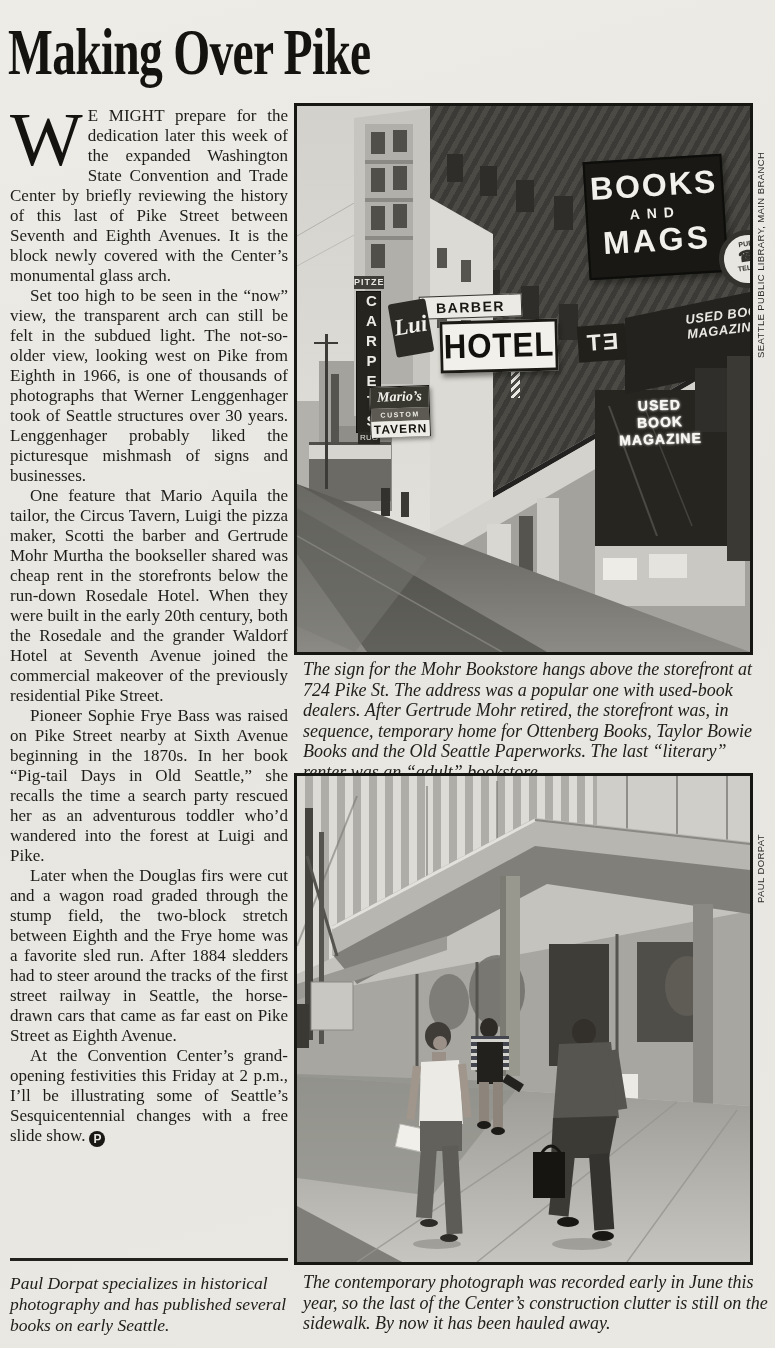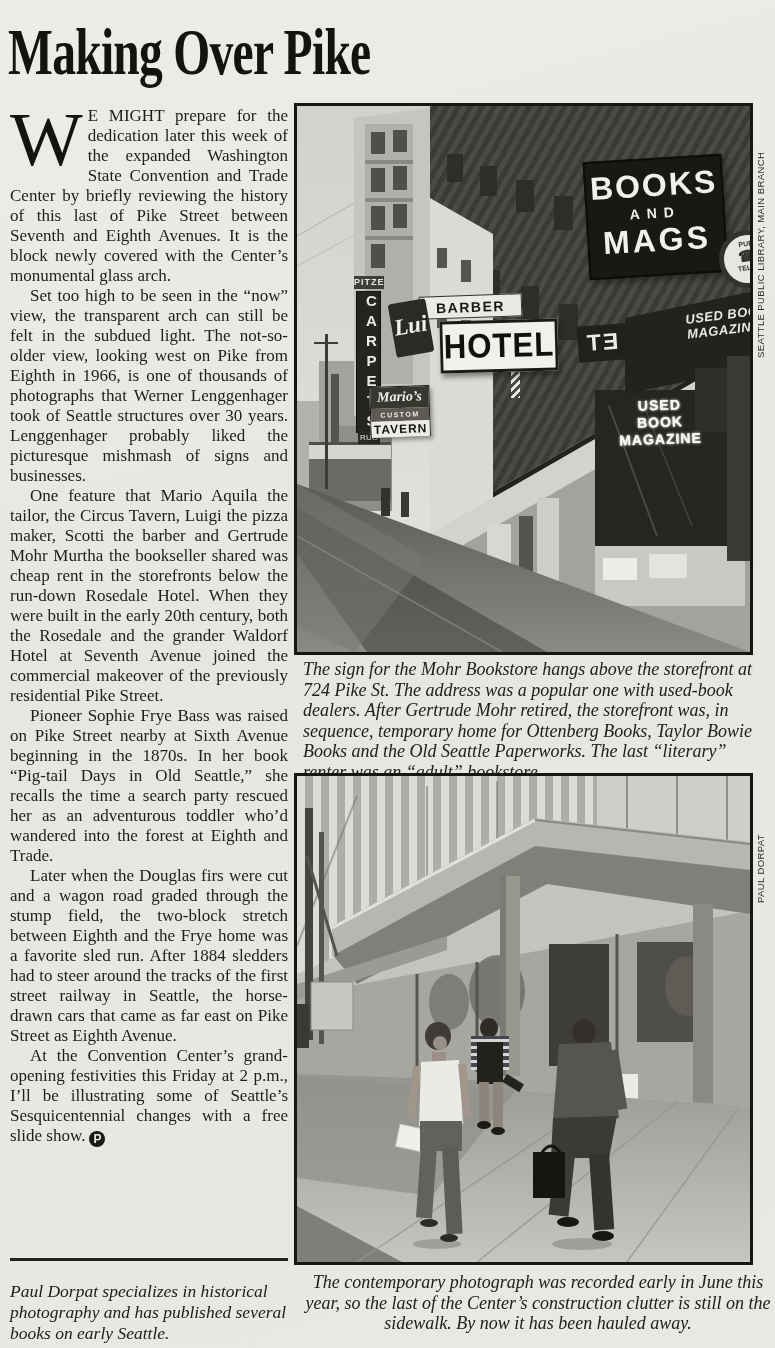--- a/index.html
+++ b/index.html
@@ -30,21 +30,21 @@
     color:#14130f;font-weight:400;
   }
   .endmark{
     display:inline-block;width:16px;height:16px;border-radius:50%;
     background:#191815;color:#e9e7e2;text-align:center;line-height:16px;
     font-family:"Liberation Sans",sans-serif;font-size:12px;font-weight:700;
     vertical-align:-2px;margin-left:4px;text-indent:0;
   }
   .footnote{
     position:absolute;left:10px;top:1258px;width:278px;
-    border-top:3px solid #23221e;padding-top:20px;
+    border-top:3px solid #23221e;padding-top:12px;
   }
   .footnote-text{
     margin:0;font-style:italic;font-size:17.5px;line-height:21px;color:#21201c;
   }
 
   
   .photo{
     position:absolute;margin:0;border:3px solid #161613;overflow:hidden;
     background:#cfcec9;
   }
@@ -58,21 +58,21 @@
     letter-spacing:.4px;white-space:nowrap;text-align:left;
   }
   .credit-historic{left:755px;top:108px;height:250px;}
   .credit-contemporary{left:755px;top:778px;height:125px;}
 
   .caption{
     position:absolute;margin:0;font-style:italic;font-size:18px;
     line-height:20.5px;color:#21201c;
   }
   .caption-historic{left:303px;top:659px;width:458px;}
-  .caption-contemporary{left:303px;top:1272px;width:470px;text-align:center;}
+  .caption-contemporary{left:303px;top:1272px;width:470px;}
 
   
   .sign{position:absolute;box-sizing:border-box;font-family:"Liberation Sans",sans-serif;}
   .books-sign{
     left:289px;top:52px;width:139px;height:118px;background:#191814;
     border:2px solid #0d0d0b;transform:rotate(-3.5deg);color:#f1f0ea;
     text-align:center;font-weight:700;box-shadow:3px 4px 6px rgba(20,20,16,.5);
   }
   .books-l1{font-size:32px;letter-spacing:2px;margin-top:7px;}
   .books-l2{font-size:14px;letter-spacing:7px;margin:1px 0;}
@@ -152,21 +152,21 @@
 <body>
 
 <div class="page">
 
   <h1 class="headline">Making Over Pike</h1>
 
   <div class="column">
     <p class="para first"><span class="dropcap">W</span><span>E MIGHT prepare for the dedication later this week of the expanded Washington State Convention and Trade Center by briefly reviewing the history of this last of Pike Street between Seventh and Eighth Avenues. It is the block newly covered with the Center’s monumental glass arch.</span></p>
     <p class="para"><span>Set too high to be seen in the “now” view, the transparent arch can still be felt in the subdued light. The not-so-older view, looking west on Pike from Eighth in 1966, is one of thousands of photographs that Werner Lenggenhager took of Seattle structures over 30 years. Lenggenhager probably liked the picturesque mishmash of signs and businesses.</span></p>
     <p class="para"><span>One feature that Mario Aquila the tailor, the Circus Tavern, Luigi the pizza maker, Scotti the barber and Gertrude Mohr Murtha the bookseller shared was cheap rent in the storefronts below the run-down Rosedale Hotel. When they were built in the early 20th century, both the Rosedale and the grander Waldorf Hotel at Seventh Avenue joined the commercial makeover of the previously residential Pike Street.</span></p>
-    <p class="para"><span>Pioneer Sophie Frye Bass was raised on Pike Street nearby at Sixth Avenue beginning in the 1870s. In her book “Pig-tail Days in Old Seattle,” she recalls the time a search party rescued her as an adventurous toddler who’d wandered into the forest at Eighth and Trade.</span></p>
+    <p class="para"><span>Pioneer Sophie Frye Bass was raised on Pike Street nearby at Sixth Avenue beginning in the 1870s. In her book “Pig-tail Days in Old Seattle,” she recalls the time a search party rescued her as an adventurous toddler who’d wandered into the forest at Luigi and Pike.</span></p>
     <p class="para"><span>Later when the Douglas firs were cut and a wagon road graded through the stump field, the two-block stretch between Eighth and the Frye home was a favorite sled run. After 1884 sledders had to steer around the tracks of the first street railway in Seattle, the horse-drawn cars that came as far east on Pike Street as Eighth Avenue.</span></p>
     <p class="para"><span>At the Convention Center’s grand-opening festivities this Friday at 2 p.m., I’ll be illustrating some of Seattle’s Sesquicentennial changes with a free slide show.</span><span class="endmark">P</span></p>
   </div>
 
   <div class="footnote">
     <p class="footnote-text">Paul Dorpat specializes in historical photography and has published several books on early Seattle.</p>
   </div>
 
   <figure class="photo photo-historic">
     <svg width="453" height="546" viewBox="0 0 453 546">

